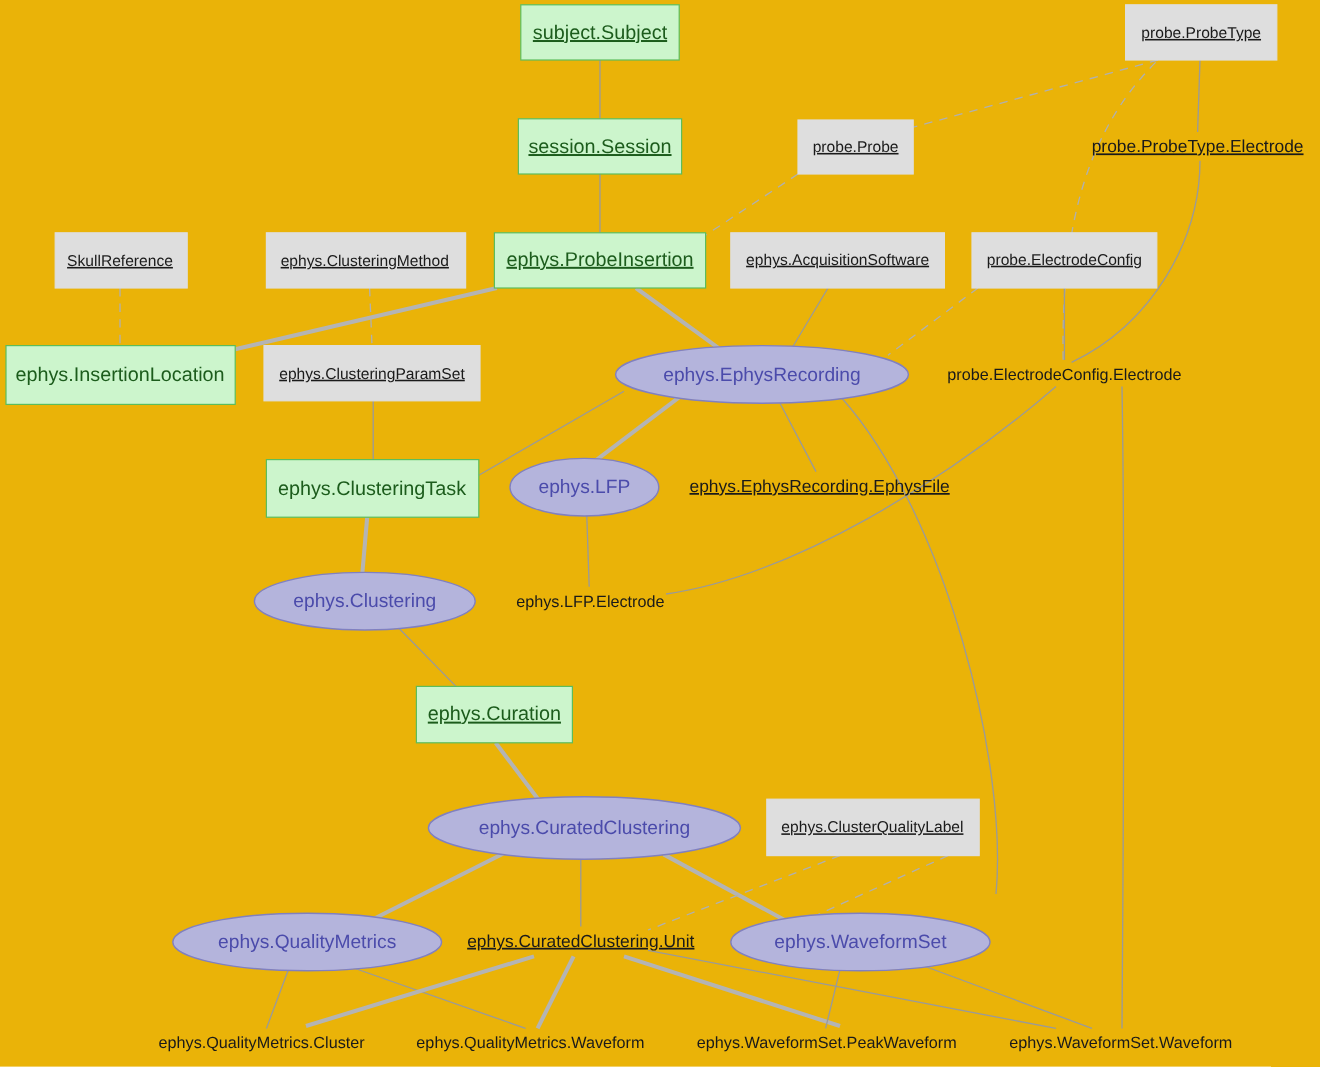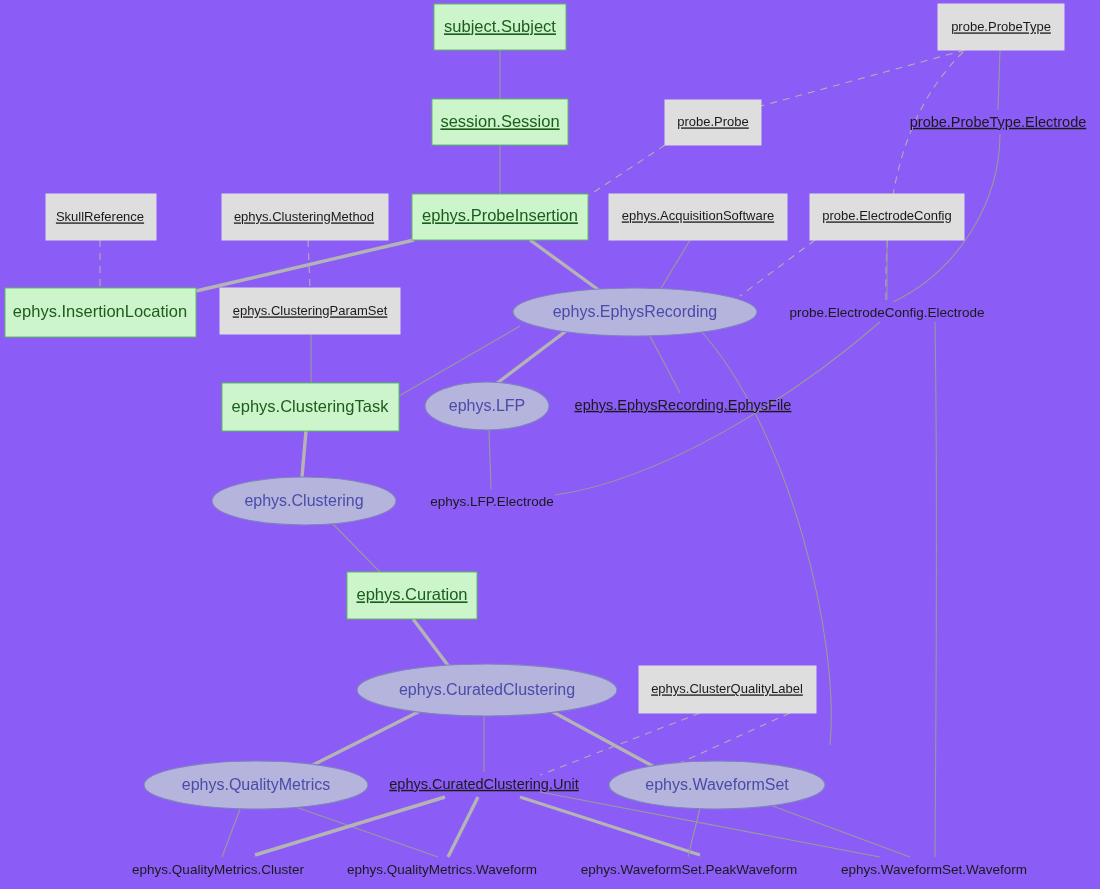--- a/index.html
+++ b/index.html
@@ -7,21 +7,21 @@
     padding: 0;
     background: #ffffff;
   }
   body {
     font-family: "Liberation Sans", sans-serif;
   }
   #diagram-root {
     position: relative;
     width: 1100px;
     height: 889px;
-    background: #8b5cf6;
+    background: #eab308;
     overflow: hidden;
   }
   svg.erd {
     position: absolute;
     left: 0;
     top: 0;
     width: 1100px;
     height: 889px;
   }
   

